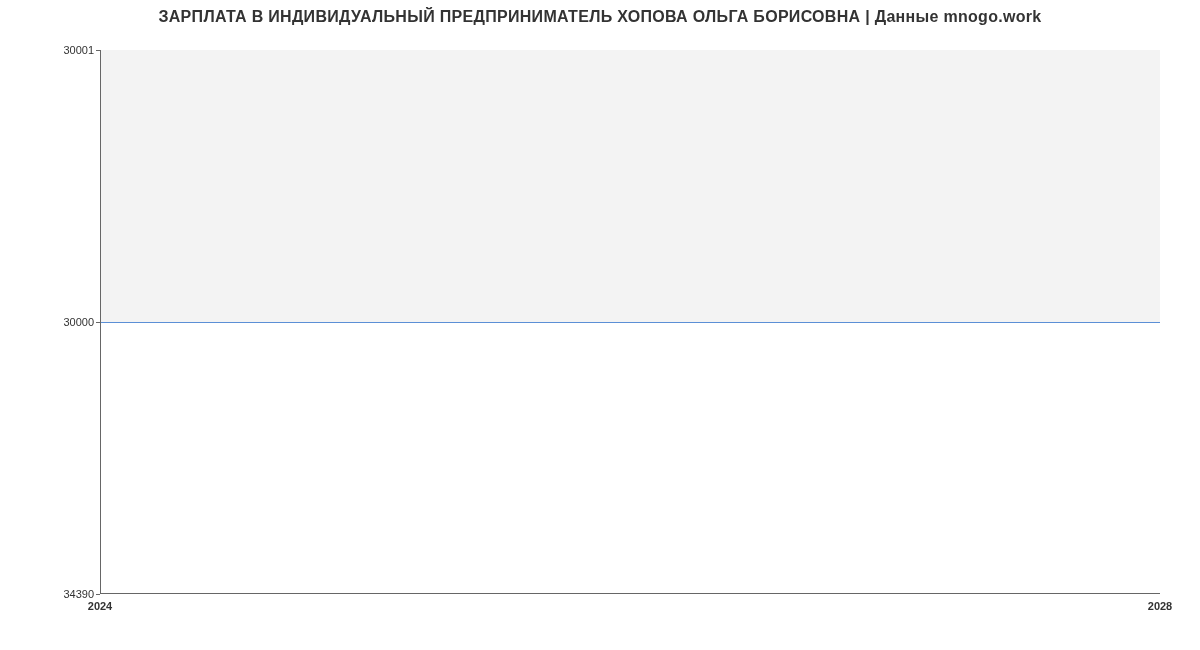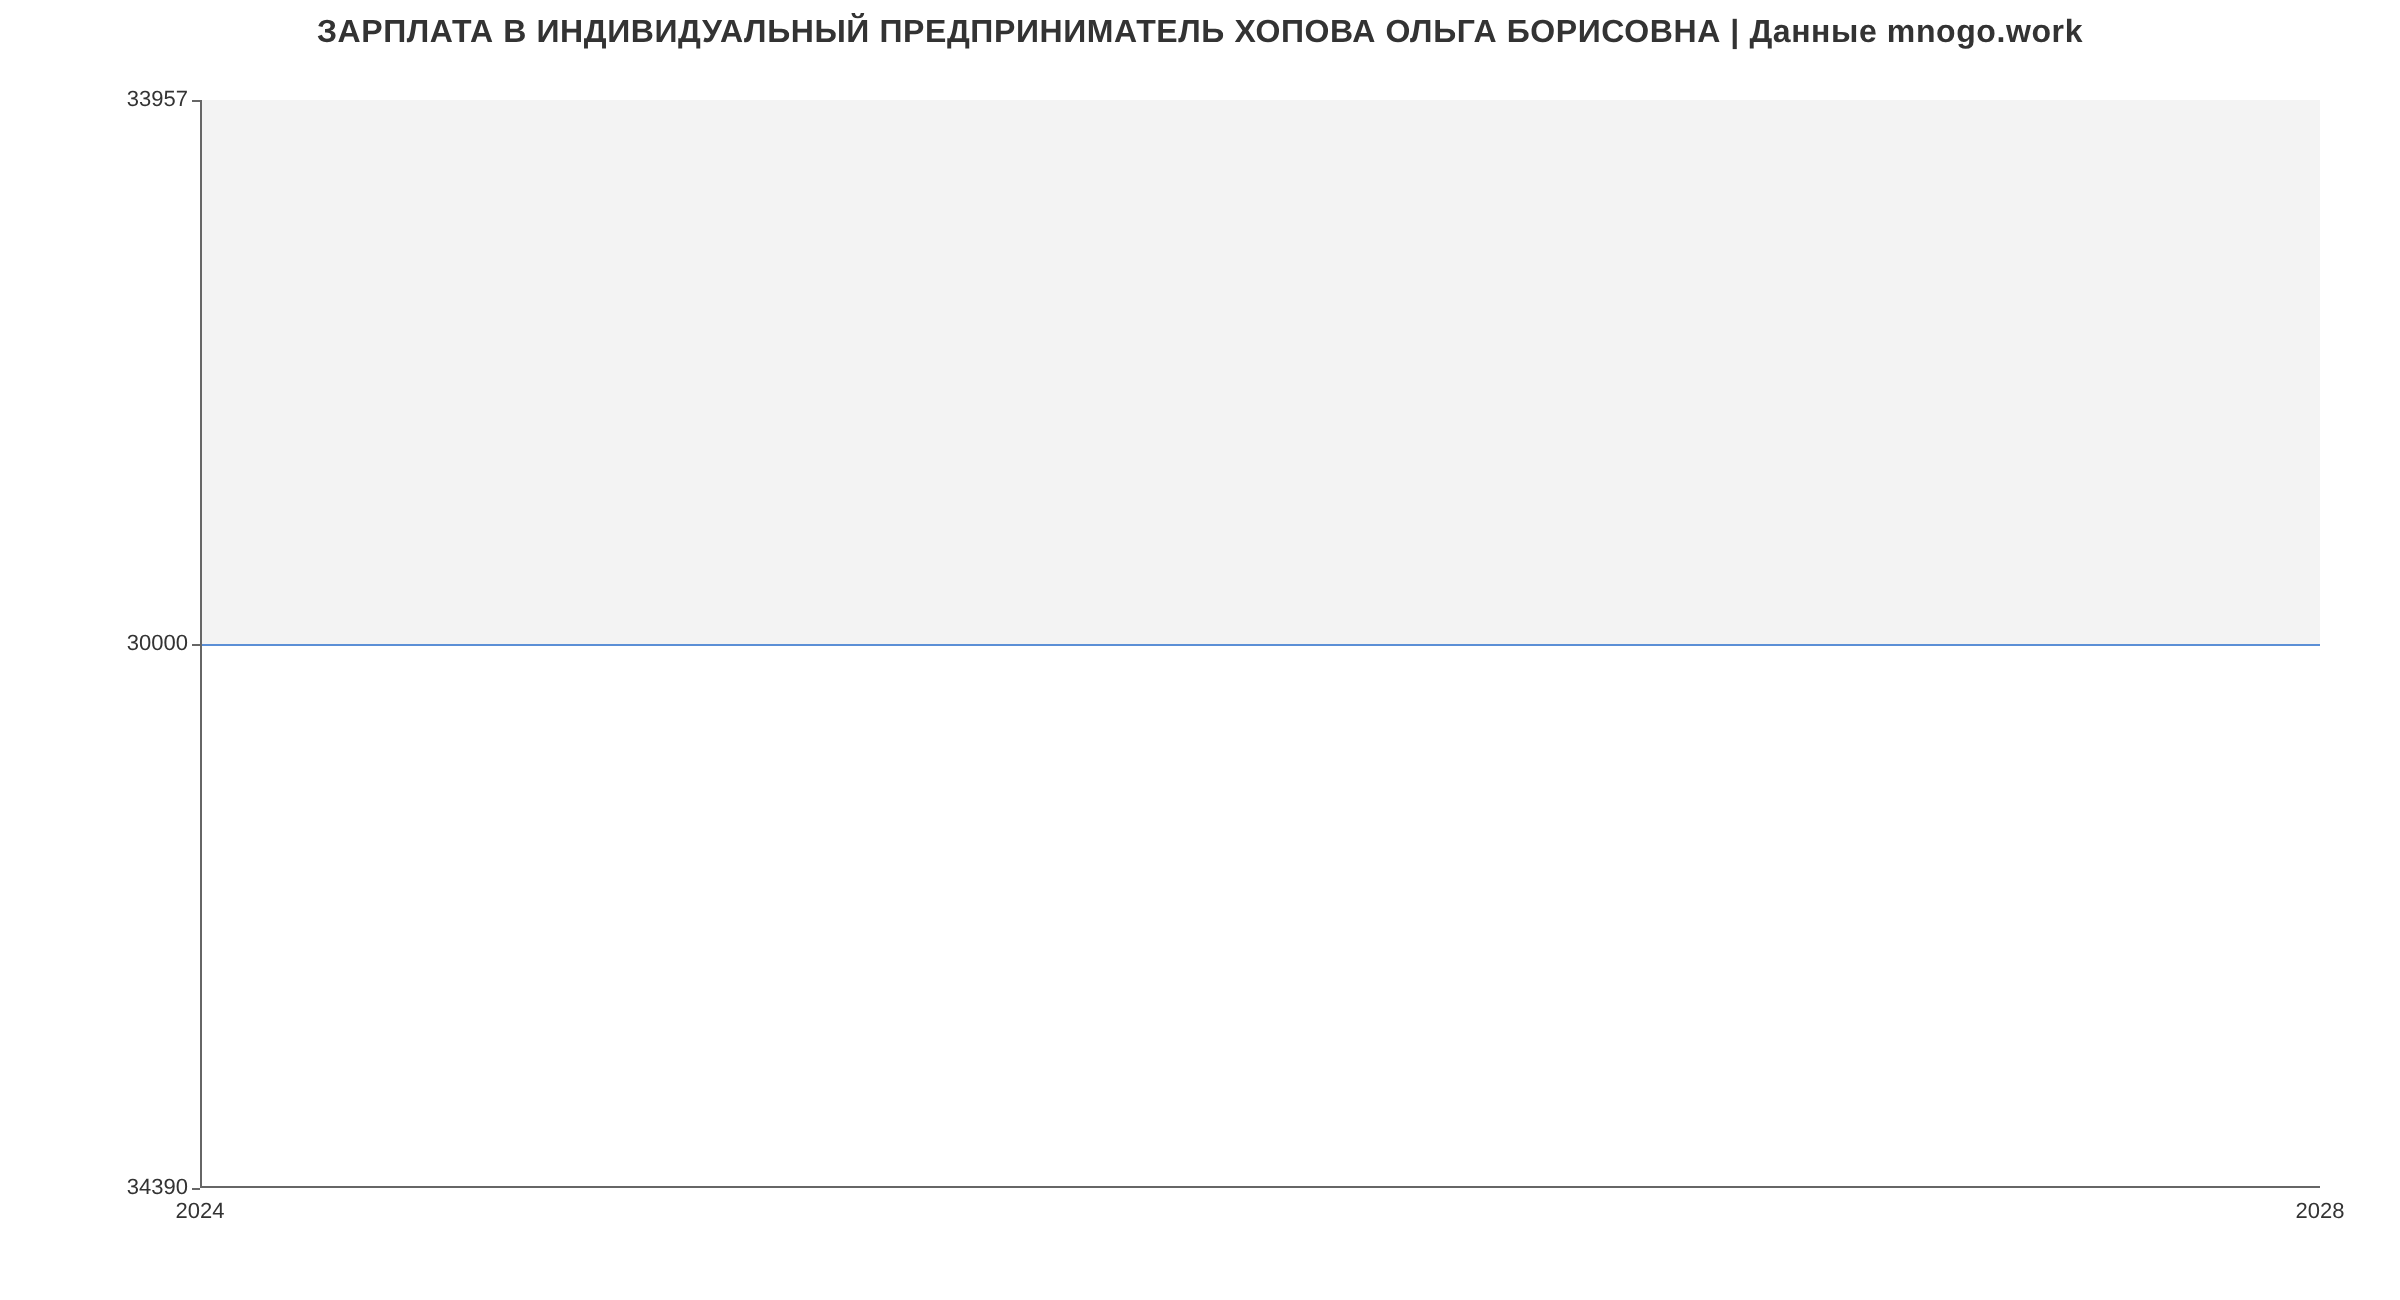--- a/index.html
+++ b/index.html
@@ -60,33 +60,34 @@
       height: 1px;
       background: #666666;
     }
     .x-tick-label {
       position: absolute;
       top: 600px;
       font-size: 11px;
       color: #333333;
       text-align: center;
       transform: translateX(-50%);
+      font-weight: bold;
     }
   </style>
 </head>
 <body>
 
 <div class="chart-title">ЗАРПЛАТА В ИНДИВИДУАЛЬНЫЙ ПРЕДПРИНИМАТЕЛЬ ХОПОВА ОЛЬГА БОРИСОВНА | Данные mnogo.work</div>
 
 <div class="plot-area">
   <div class="fill-region"></div>
   <div class="data-line"></div>
 </div>
 
-<div class="y-tick-label" style="top:50px;">33957</div>
+<div class="y-tick-label" style="top:50px;">30001</div>
 <div class="y-tick-mark" style="top:50px;"></div>
 
 <div class="y-tick-label" style="top:322px;">30000</div>
 <div class="y-tick-mark" style="top:322px;"></div>
 
 <div class="y-tick-label" style="top:594px;">34390</div>
 <div class="y-tick-mark" style="top:594px;"></div>
 
 <div class="x-tick-label" style="left:100px;">2024</div>
 <div class="x-tick-label" style="left:1160px;">2028</div>

